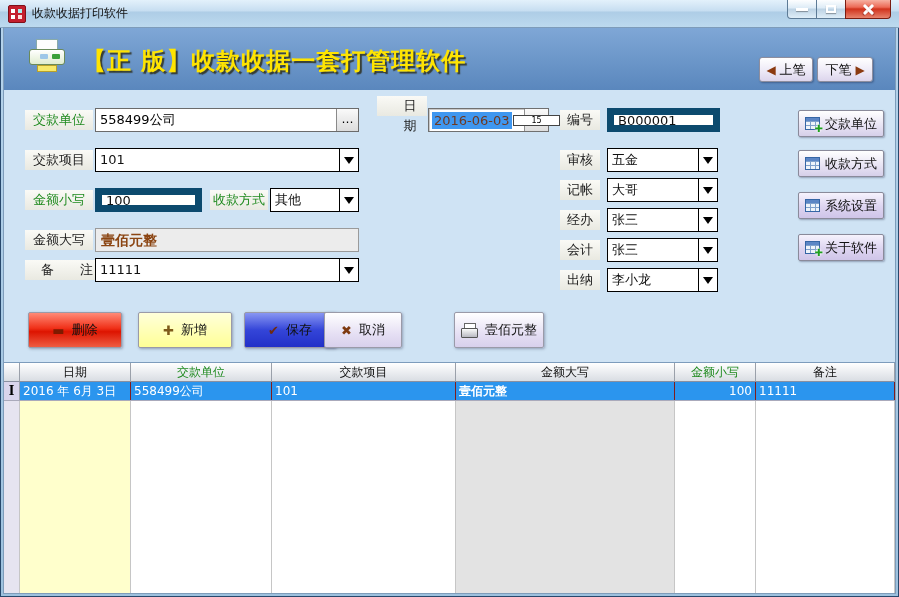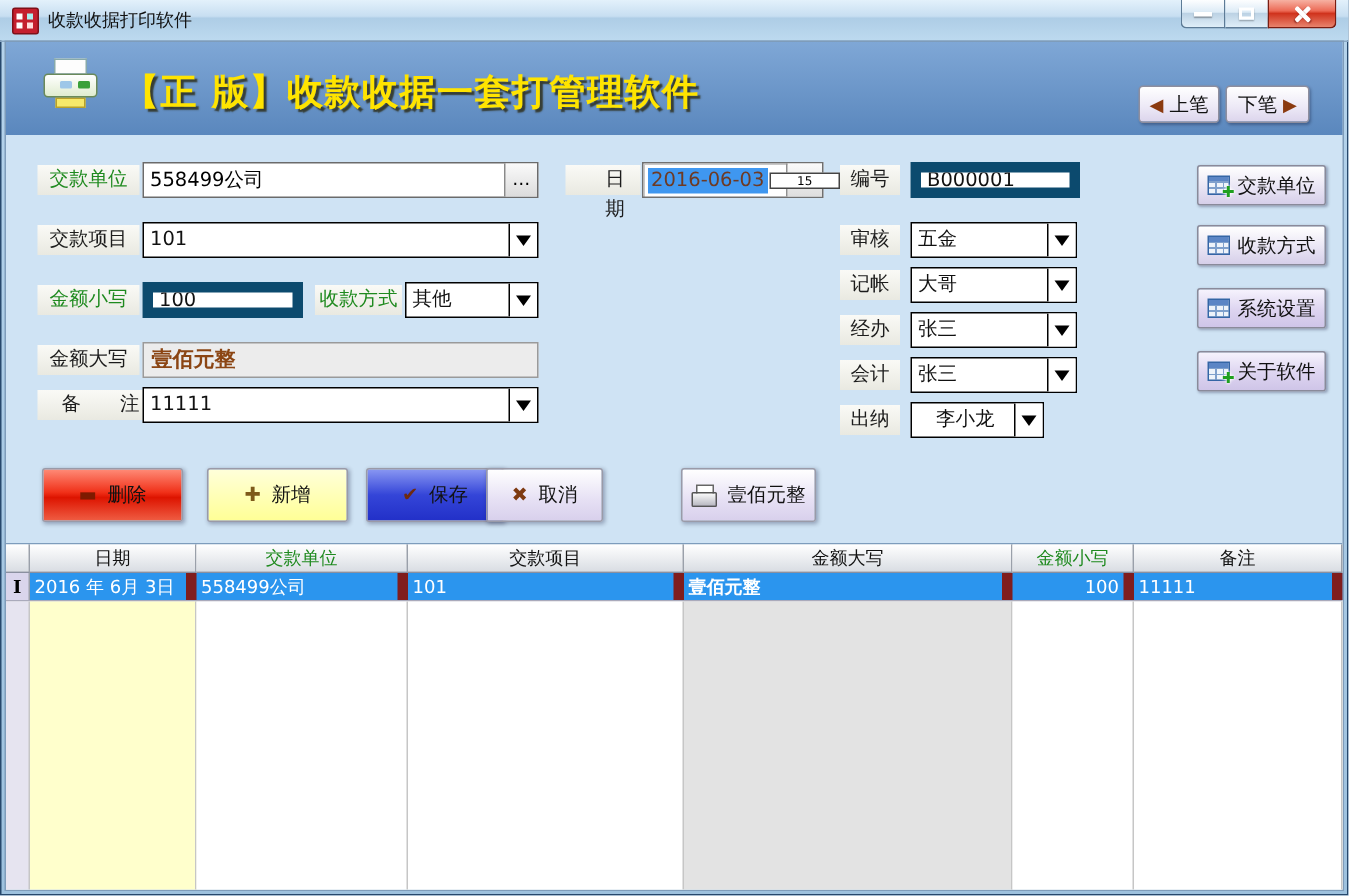--- a/index.html
+++ b/index.html
@@ -132,21 +132,21 @@
     flex-direction:column; border-top:1px solid #7d9cbc; background:#fff; font-size:12px; }
   .g-row{ display:flex; }
   .c0{ width:16px; } .c1{ width:111px; } .c2{ width:141px; } .c3{ width:184px; }
   .c4{ width:219px; } .c5{ width:81px; } .c6{ flex:1; }
   .g-head{ height:19px; }
   .g-head > div{ background:linear-gradient(#ffffff,#d9dde3); border-right:1px solid #9aa0aa;
     border-bottom:1px solid #8a90a0; text-align:center; line-height:18px; color:#111;
     overflow:hidden; white-space:nowrap; }
   .g-head .green{ color:#1f8a1f; }
   .g-sel{ height:18px; background:#2b95ee; color:#fff; }
-  .g-sel > div{ line-height:18px; padding:0 3px; border-right:7px solid #7f1d1d;
+  .g-sel > div{ line-height:18px; padding:0 3px; border-right:1px solid #7f1d1d;
     overflow:hidden; white-space:nowrap; }
   .g-sel .rowsel{ background:#d9d5ec; color:#000; text-align:center; padding:0;
     font-family:"DejaVu Serif",serif; font-weight:bold; font-size:12px; border-right:1px solid #9aa0aa; }
   .g-sel .bold{ font-weight:bold; }
   .g-sel .num{ text-align:right; }
   .g-fill{ flex:1; border-top:1px solid #aab; }
   .g-fill > div{ border-right:1px solid #c6c6c6; height:100%; }
   .g-fill .f0{ background:#e6e4f0; } .g-fill .f1{ background:#ffffcc; }
   .g-fill .f2,.g-fill .f3,.g-fill .f5,.g-fill .f6{ background:#ffffff; }
   .g-fill .f4{ background:#e3e3e3; }
@@ -189,21 +189,21 @@
         <span>下笔</span>
         <span class="nav-arrow">▶</span>
       </div>
     </div>
 
     <div class="lbl green" style="left:21px; top:82px; width:68px;">交款单位</div>
     <div class="field-wrap" style="left:91px; top:80px; width:264px;">
       <input value="558499公司" style="">
       <div class="browse-btn">…</div>
     </div>
-    <div class="lbl" style="left:373px; top:82px; width:50px;padding-left:18px;">日　期</div>
+    <div class="lbl" style="left:373px; top:68px; width:50px;padding-left:18px;">日　期</div>
     <div class="datef" style="left:424px; top:80px; width:121px;">
       <span class="date-sel">2016-06-03</span>
       <div class="cal-btn">
         <span class="cal15">15</span>
       </div>
     </div>
     <div class="lbl" style="left:556px; top:82px; width:40px;">编号</div>
     <input class="tin" style="left: 603px; top: 80px; width: 113px;" value="B000001">
 
     <div class="lbl" style="left:21px; top:122px; width:68px;">交款项目</div>
@@ -243,21 +243,21 @@
     <div class="combo" style="left:603px; top:180px; width:111px;">
       <span class="val">张三</span>
       <span class="arrow"></span>
     </div>
     <div class="lbl" style="left:556px; top:212px; width:40px;">会计</div>
     <div class="combo" style="left:603px; top:210px; width:111px;">
       <span class="val">张三</span>
       <span class="arrow"></span>
     </div>
     <div class="lbl" style="left:556px; top:242px; width:40px;">出纳</div>
-    <div class="combo" style="left:603px; top:240px; width:89px;padding-left:12px;">
+    <div class="combo" style="left:603px; top:240px; width:111px;">
       <span class="val">李小龙</span>
       <span class="arrow"></span>
     </div>
 
     <div class="sbtn" style="top:82px;">
       <span class="grid-ic">
           <span class="plus">✚</span>
         </span>
       <span>交款单位</span>
     </div>

